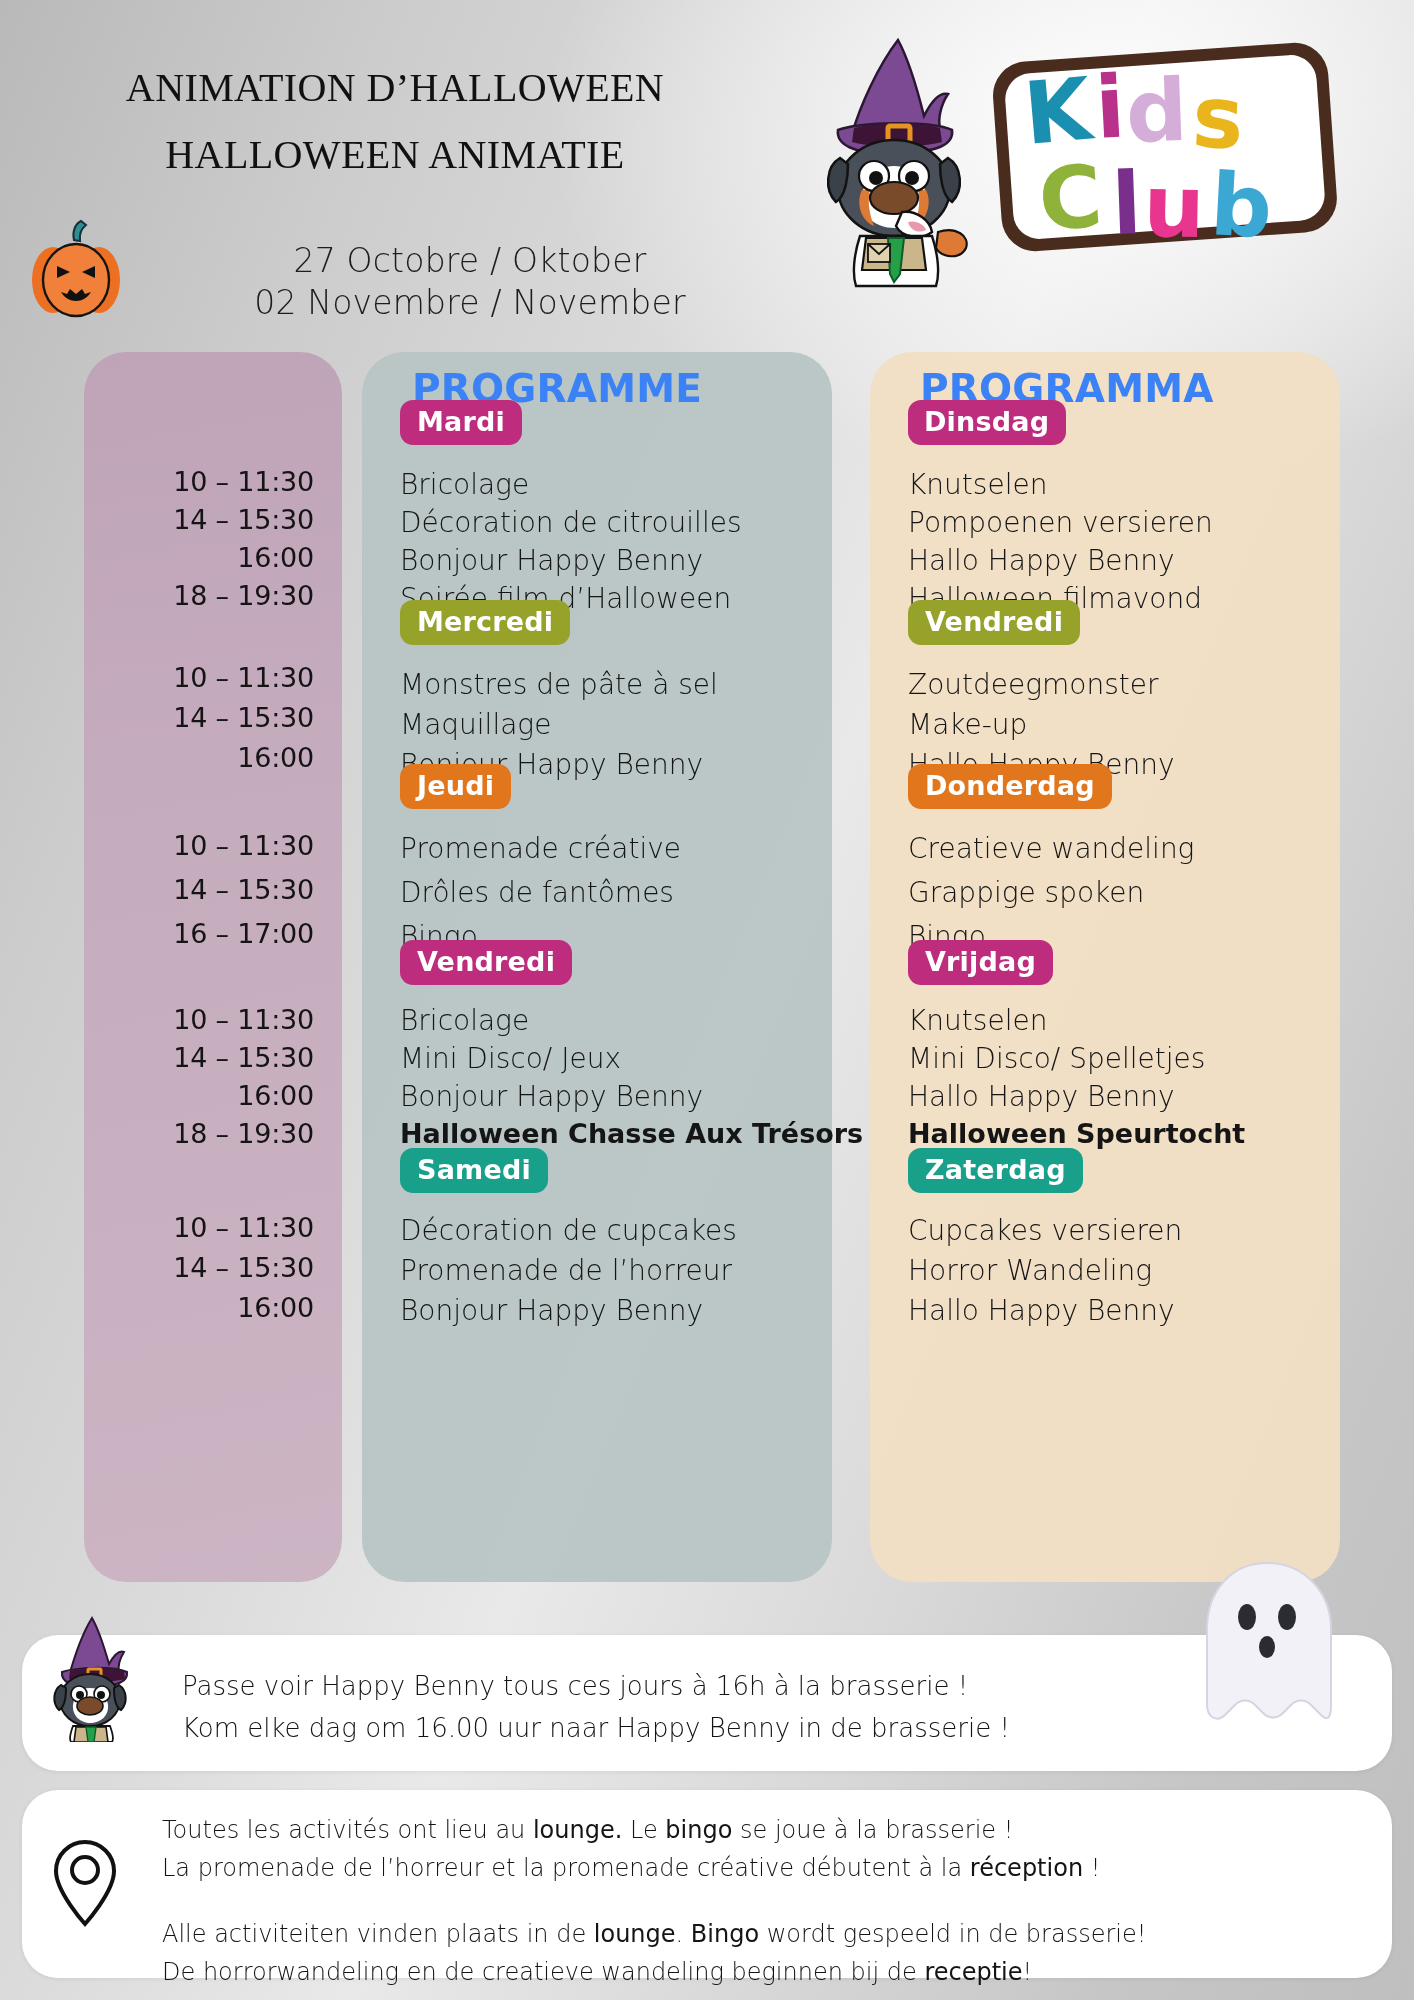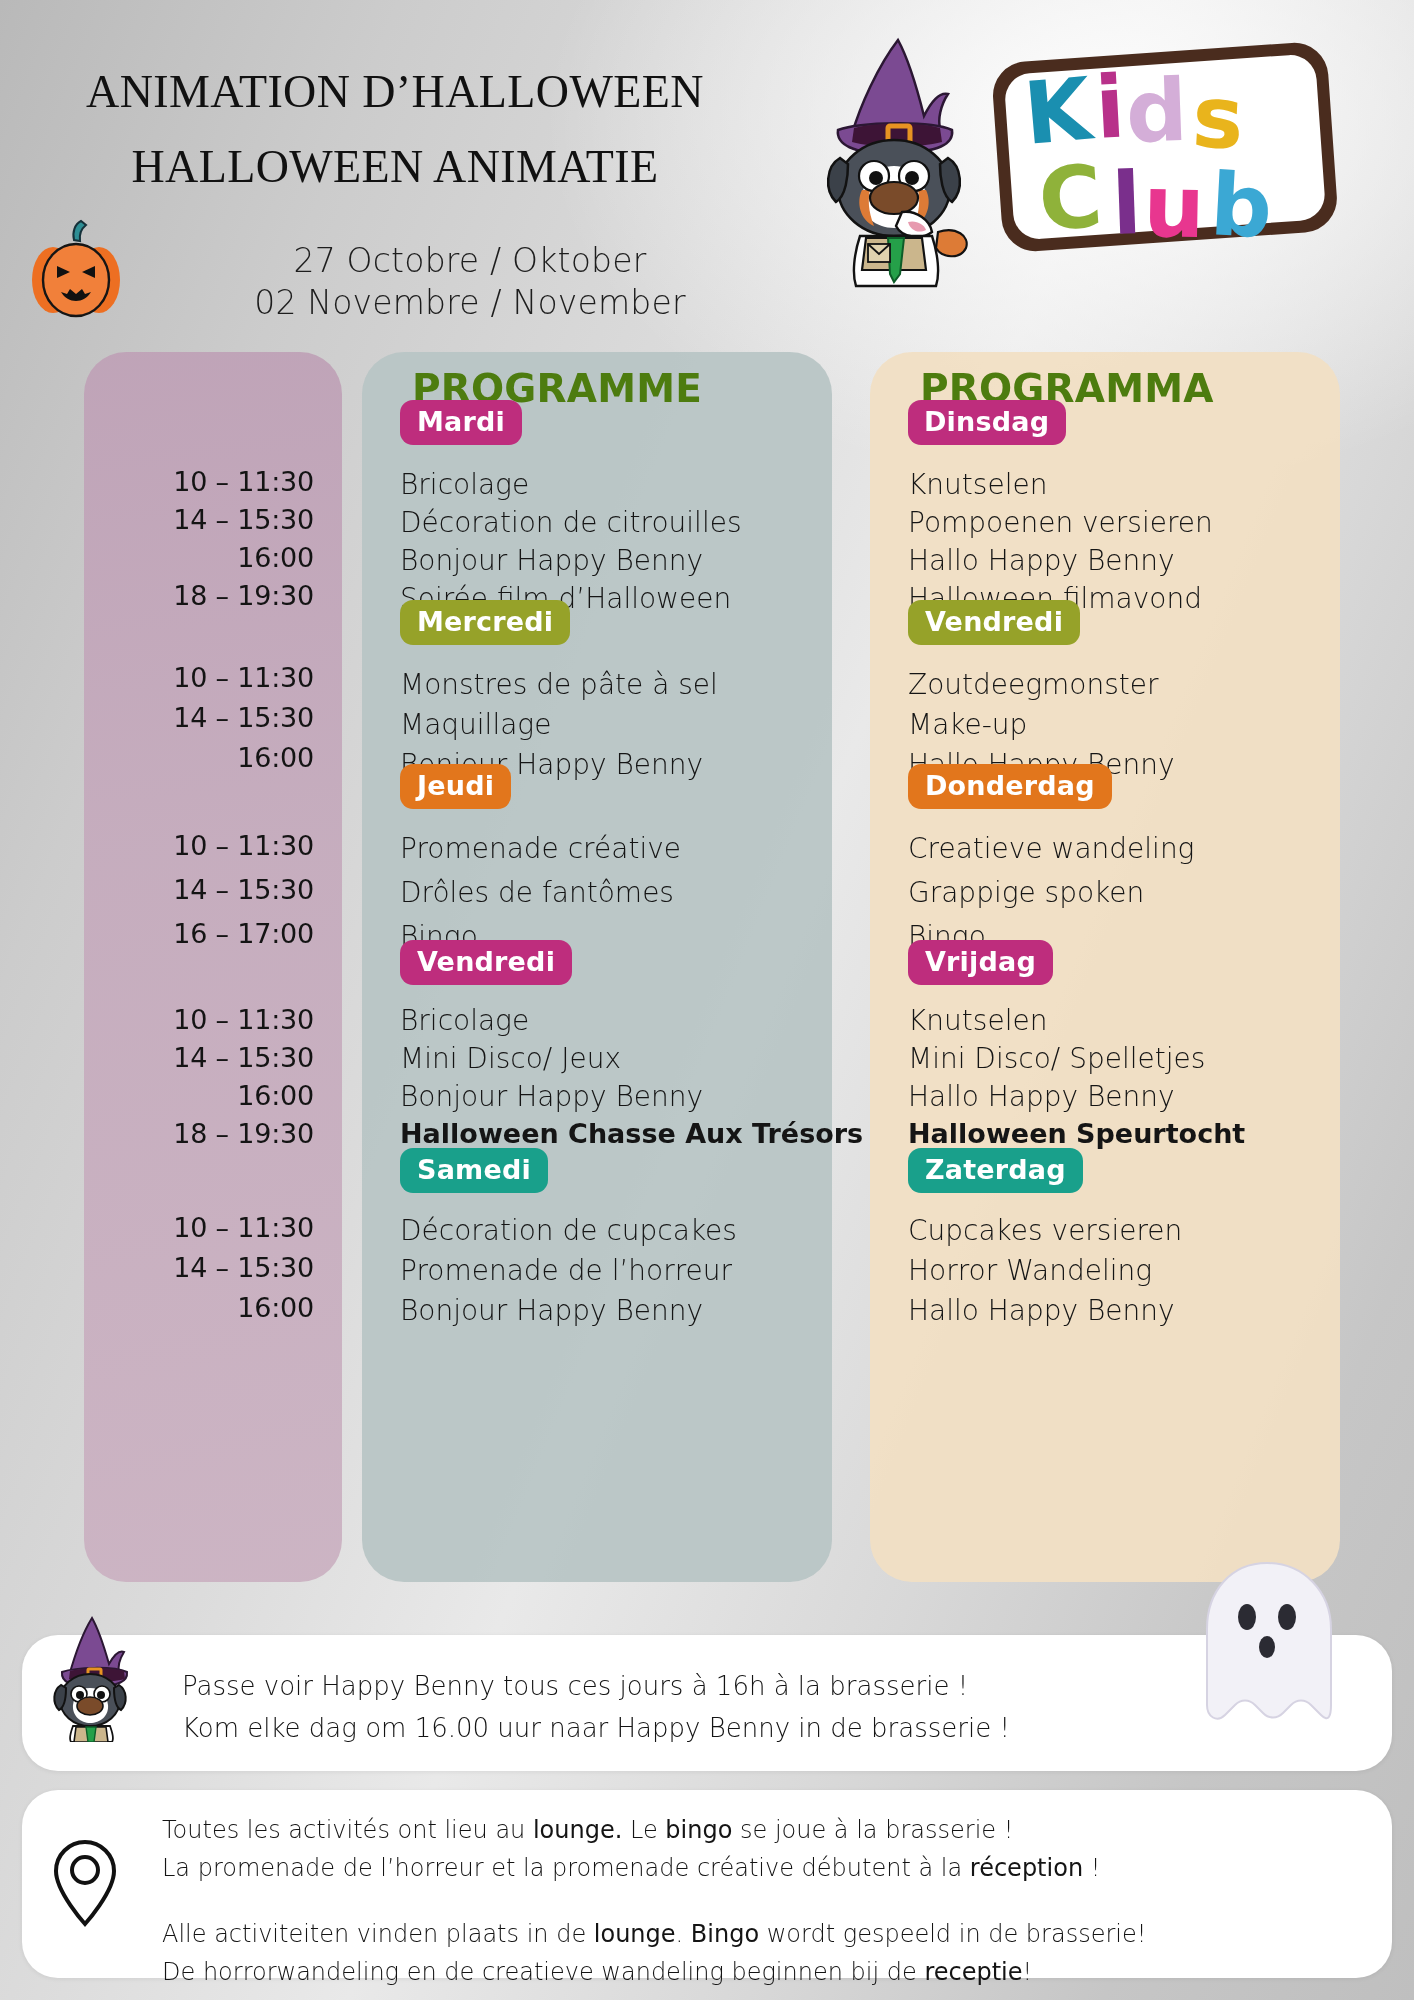--- a/index.html
+++ b/index.html
@@ -30,21 +30,21 @@
 
   .title-block {
     position: absolute;
     left: 0;
     top: 62px;
     width: 790px;
     text-align: center;
   }
   .title-fr, .title-nl {
     font-family: "Liberation Serif", serif;
-    font-size: 46px;
+    font-size: 40px;
     letter-spacing: 0.4px;
     color: #111111;
     line-height: 1.32;
     font-weight: 400;
   }
   .title-nl { margin-top: 14px; }
 
   .dates {
     position: absolute;
     left: 150px;
@@ -122,21 +122,21 @@
     height: 1230px;
     background: #f1dfc4;
     opacity: 0.95;
   }
 
   .col-head {
     position: absolute;
     top: 14px;
     font-size: 39px;
     font-weight: bold;
-    color: #4d7c0f;
+    color: #3b82f6;
     letter-spacing: 0.2px;
     font-family: "DejaVu Sans", sans-serif;
   }
   .col-head-fr { left: 412px; }
   .col-head-nl { left: 920px; text-align: center; }
 
   
   .content {
     position: absolute;
     inset: 0;

